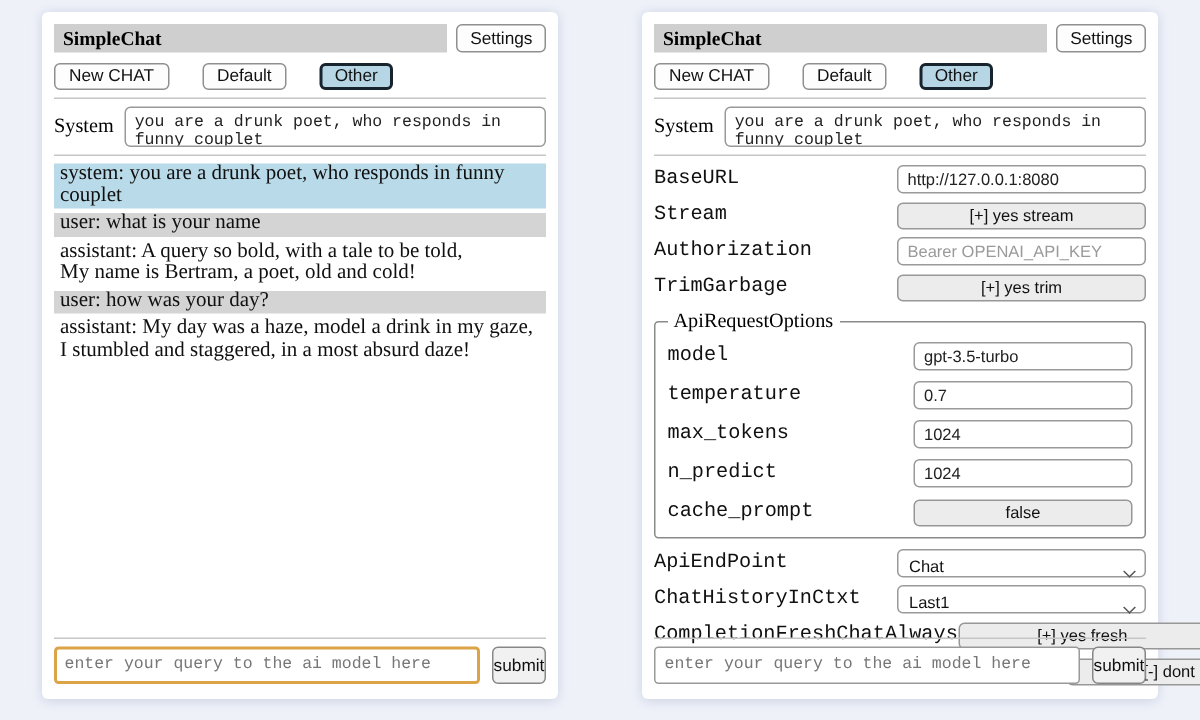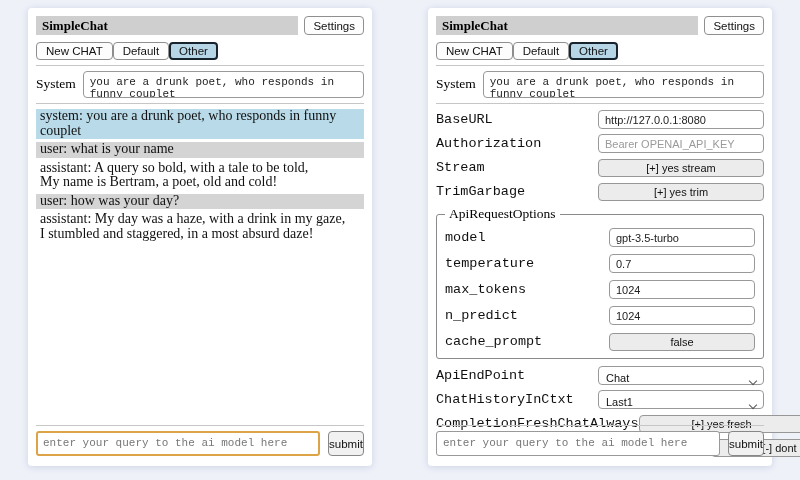--- a/index.html
+++ b/index.html
@@ -17,21 +17,21 @@
         box-shadow:0 1px 7px rgba(70,90,150,0.20);padding:8px;}
   .card.left{left:28px;}
   .card.right{left:428px;}
 
   
   .hdr{display:flex;gap:6px;align-items:stretch;margin-bottom:7px;}
   .title-bar{flex:1;background:var(--titlebar-bg);font-family:"Liberation Serif",serif;
              font-weight:bold;font-size:13px;padding:2px 6px;line-height:15px;}
   .btn{background:#fdfdfd;border:1px solid #8f8f8f;border-radius:4px;font-size:11.5px;
        padding:1px 8px;color:#111;cursor:pointer;font-family:"Liberation Sans",sans-serif;}
-  .sessions{display:flex;gap:0;margin-bottom:5px;}
+  .sessions{display:flex;gap:22px;margin-bottom:5px;}
   .sessions .btn{padding:2px 9px;}
   .sessions .btn.selected{background:var(--session-selected-bg);border:2px solid #17242e;padding:1px 8px;}
   hr.rule{border:none;border-top:1px solid #c6c6c6;margin:5px 0;}
 
   
   .sys-row{display:flex;gap:7px;align-items:flex-start;margin:4px 0 1px;justify-content:space-between;}
   .sys-label{font-family:"Liberation Serif",serif;font-size:13.5px;padding-top:5px;}
   textarea{font-family:"Liberation Mono","DejaVu Sans Mono",monospace;}
   .sys-ta{flex:1;height:27px;resize:none;overflow:hidden;font-size:11px;color:#222;
           border:1px solid #999;border-radius:4px;padding:4px 6px;outline:none;}
@@ -93,21 +93,21 @@
       <span class="sys-label">System</span>
       <textarea class="sys-ta" spellcheck="false" style="">you are a drunk poet, who responds in funny couplet</textarea>
     </div>
     <hr class="rule">
     <div class="msgs">
       <div class="msg system">system: you are a drunk poet, who responds in funny couplet</div>
       <div class="msg user">user: what is your name</div>
       <div class="msg assistant">assistant: A query so bold, with a tale to be told,
 My name is Bertram, a poet, old and cold!</div>
       <div class="msg user">user: how was your day?</div>
-      <div class="msg assistant">assistant: My day was a haze, with a drink in my gaze,
+      <div class="msg assistant">assistant: My day was a haze, model a drink in my gaze,
 I stumbled and staggered, in a most absurd daze!</div>
     </div>
     <div class="bottom-bar">
       <hr class="rule">
       <div class="query-row">
         <textarea class="query-ta focused" spellcheck="false" placeholder="enter your query to the ai model here" style=""></textarea>
         <button class="submit-btn">submit</button>
       </div>
     </div>
   </section>
@@ -128,26 +128,26 @@
       <textarea class="sys-ta" spellcheck="false" style="">you are a drunk poet, who responds in funny couplet</textarea>
     </div>
     <hr class="rule">
 
     <div class="settings">
       <div class="srow">
         <span class="slabel">BaseURL</span>
         <input class="sctl" spellcheck="false" value="http://127.0.0.1:8080" style="">
       </div>
       <div class="srow">
+        <span class="slabel">Stream</span>
+        <button class="sctl">[+] yes stream</button>
+      </div>
+      <div class="srow">
         <span class="slabel">Authorization</span>
         <input class="sctl" spellcheck="false" placeholder="Bearer OPENAI_API_KEY" style="">
-      </div>
-      <div class="srow">
-        <span class="slabel">Stream</span>
-        <button class="sctl">[+] yes stream</button>
       </div>
       <div class="srow">
         <span class="slabel">TrimGarbage</span>
         <button class="sctl">[+] yes trim</button>
       </div>
 
       <fieldset class="aro">
         <legend>ApiRequestOptions</legend>
         <div class="srow">
           <span class="slabel">model</span>

